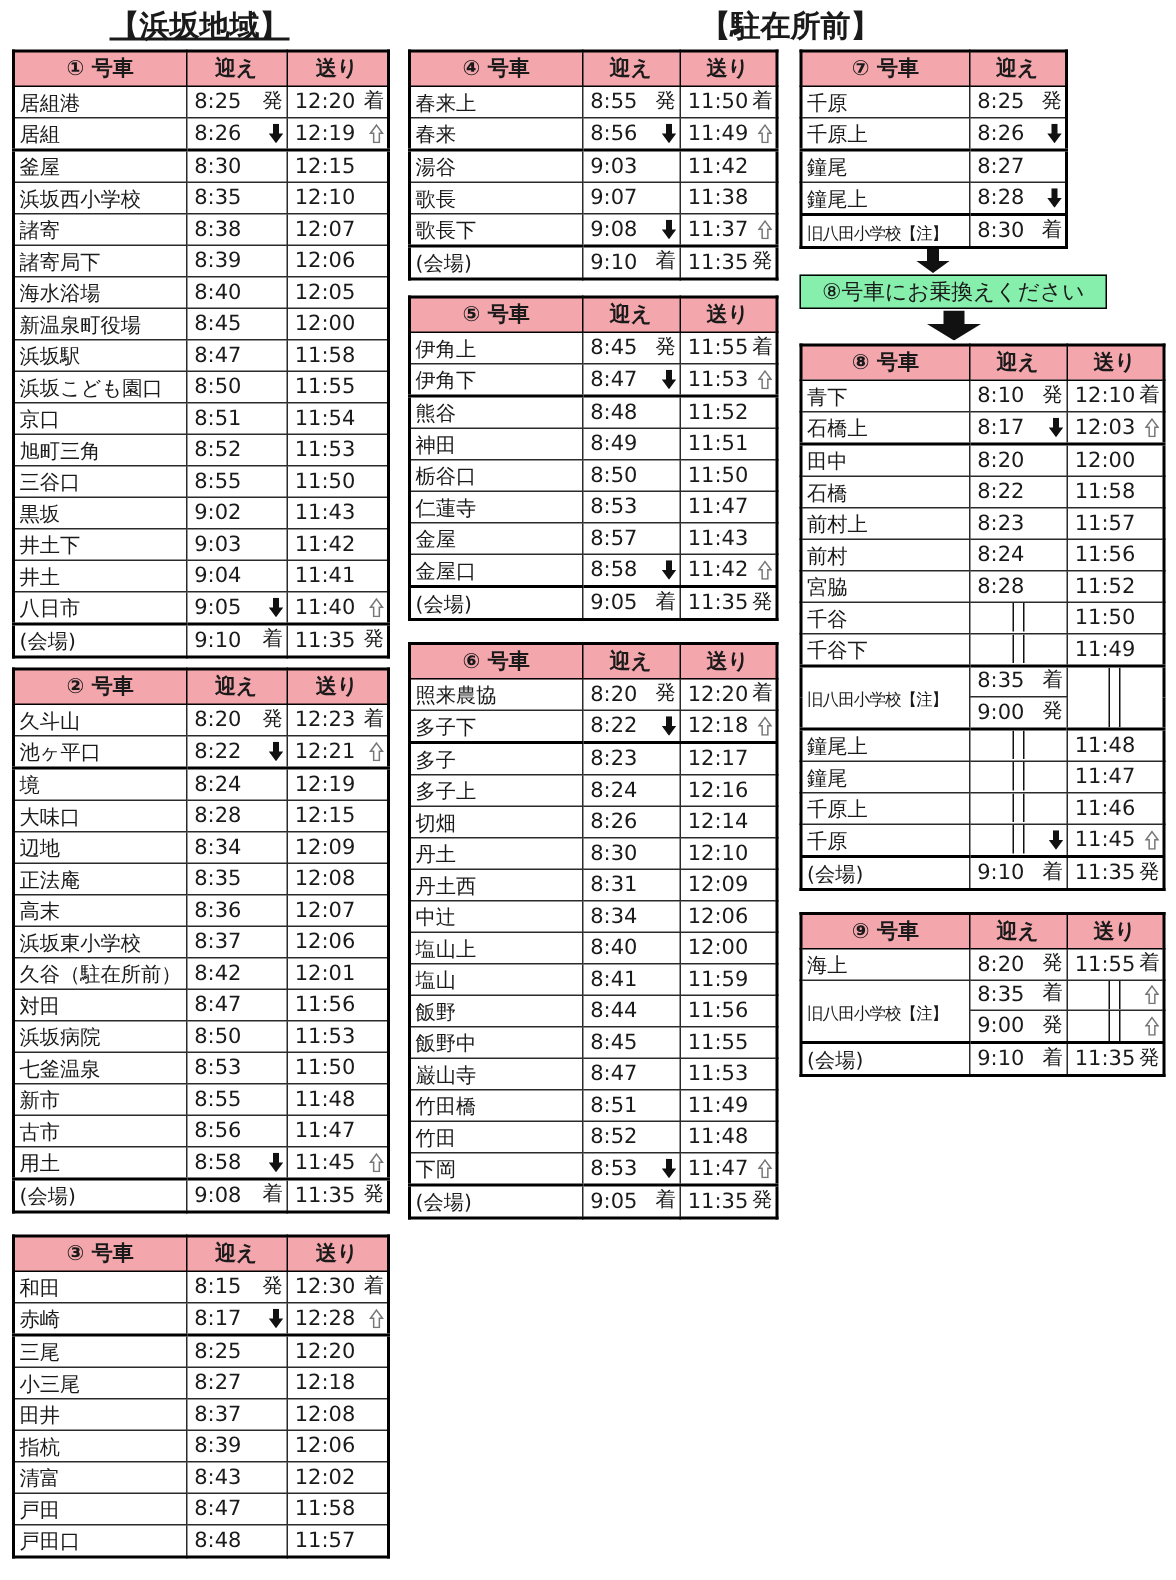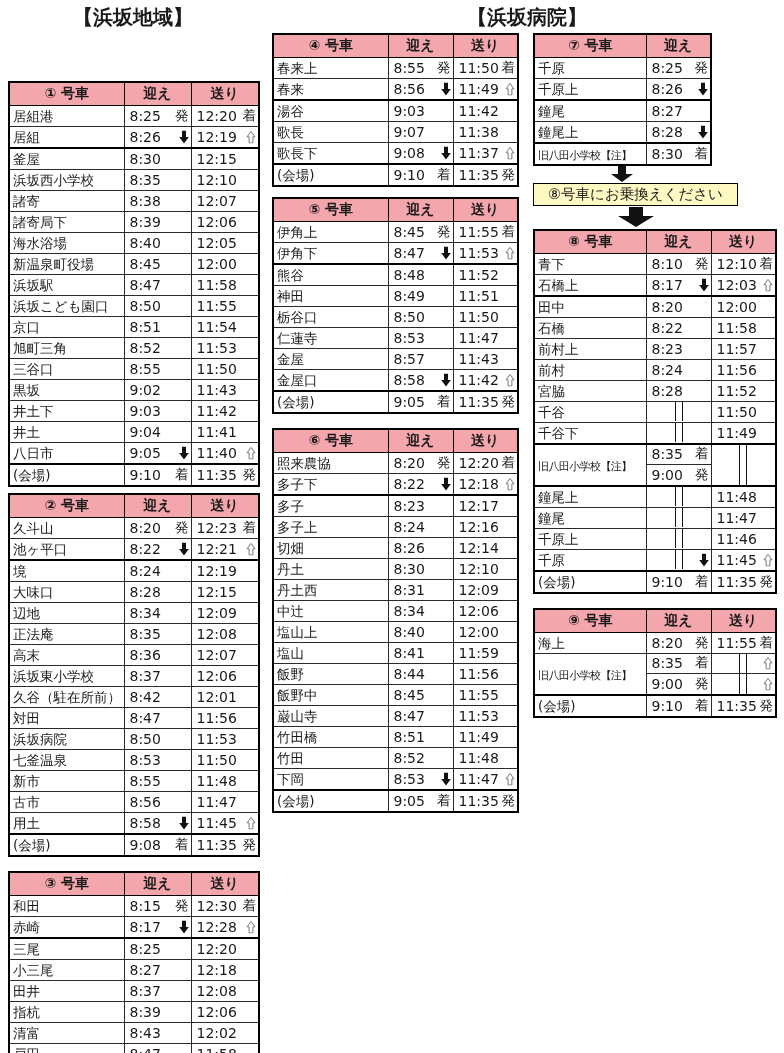--- a/index.html
+++ b/index.html
@@ -25,32 +25,32 @@
   .st{padding:0 2px 0 3px;font-size:13.5px;white-space:nowrap;}
   .st.small{font-size:11px;letter-spacing:-0.6px;}
   .tc{position:relative;height:19.5px;display:flex;align-items:center;padding-left:5px;box-sizing:border-box;}
   .tc.ctr{justify-content:center;padding-left:0;align-items:stretch;}
   .tc .time{font-size:14px;white-space:nowrap;}
   .mark{position:absolute;right:2px;top:50%;transform:translateY(-50%);
         font-size:13.5px;display:flex;align-items:center;line-height:1;}
   .vbars{width:8px;border-left:1.5px solid #111;border-right:1.5px solid #111;box-sizing:border-box;}
   .arrowwrap{display:flex;justify-content:center;width:177px;}
   .arrowwrap.big{width:205px;}
-  .notebox{box-sizing:border-box;width:205px;border:1px solid #000;background:#fef9c3;
+  .notebox{box-sizing:border-box;width:205px;border:1px solid #000;background:#86efac;
            font-size:14.5px;text-align:center;padding:1px 2px;margin:1px 0;white-space:nowrap;}
 </style>
 </head>
 <body>
 
 <div class="page">
-  <div class="title" style="left:133px;">【浜坂地域】</div>
-  <div class="title" style="left:527px;">【浜坂病院】</div>
+  <div class="title" style="left:133px;text-decoration:underline;">【浜坂地域】</div>
+  <div class="title" style="left:527px;">【駐在所前】</div>
 
   <div class="col col-left">
-    <table class="mb6" style="width: 250px; margin-top: 48px;">
+    <table class="mb6" style="width: 250px;">
         <colgroup>
           <col style="width: 115px;">
           <col style="width: 67px;">
           <col style="width: 68px;">
         </colgroup>
         <thead>
           <tr>
             <th>① 号車</th>
             <th>迎え</th>
             <th>送り</th>

